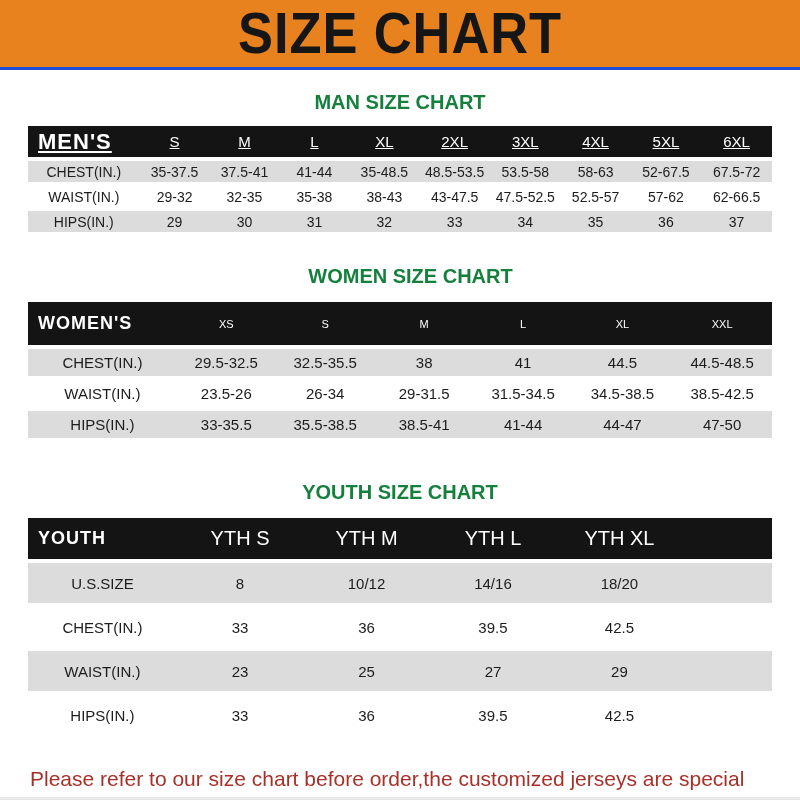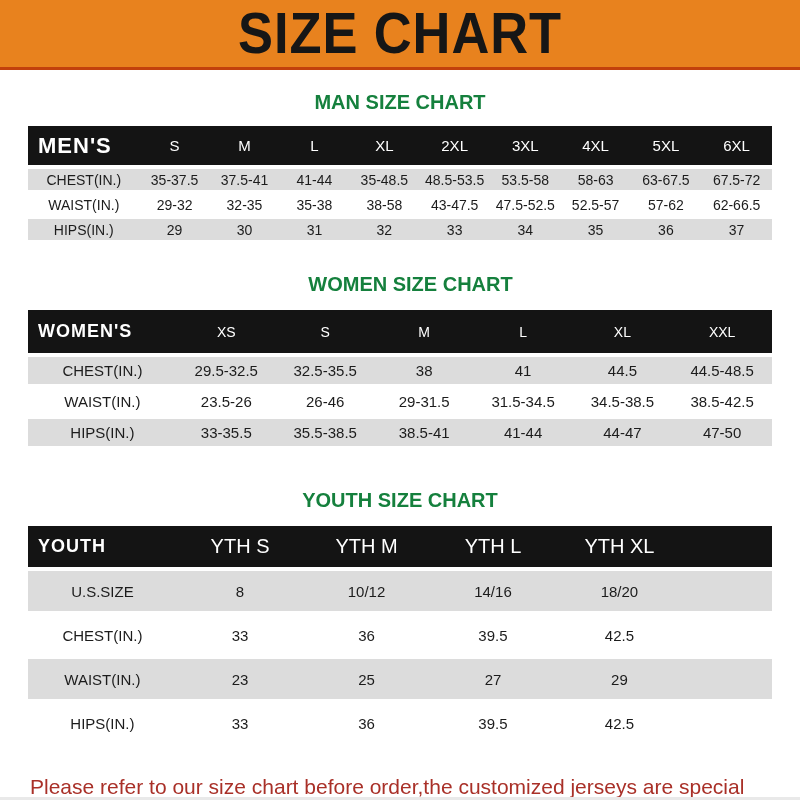--- a/index.html
+++ b/index.html
@@ -14,21 +14,21 @@
     overflow: hidden;
     position: relative;
   }
   
   .banner {
     height: 70px;
     background: var(--banner-orange, #E8821E);
     display: flex;
     align-items: center;
     justify-content: center;
-    border-bottom: 3px solid #c2410c;
+    border-bottom: 3px solid #1d4ed8;
     box-sizing: border-box;
   }
   .banner-title {
     display: inline-block;
     font-size: 57px;
     font-weight: 700;
     color: #161616;
     letter-spacing: 1px;
     transform: scaleX(0.92);
     line-height: 1;
@@ -68,25 +68,25 @@
     letter-spacing: 1px;
   }
   table.size-table td {
     text-align: center;
     color: #1c1c1c;
     padding: 0;
   }
   table.size-table tr.gray  td { background: var(--row-gray, #DCDCDC); }
   table.size-table tr.white td { background: #ffffff; }
   
-  .t-men th { height: 39px; font-size: 15px; }
+  .t-men th { height: 31px; font-size: 15px; text-decoration: underline; }
   .t-men th.corner { font-size: 22px; }
   .t-men td { height: 21px; font-size: 14px; }
   
-  .t-women th { height: 43px; font-size: 14px; }
+  .t-women th { height: 43px; font-size: 11px; }
   .t-women th.corner { font-size: 18px; }
   .t-women td { height: 27px; font-size: 15px; }
   
   .t-youth th { height: 41px; font-size: 20px; }
   .t-youth th.corner { font-size: 18px; letter-spacing: 3px; }
   .t-youth td { height: 40px; font-size: 15px; }
   
   .note {
     margin-top: 24px;
     padding-left: 30px;
@@ -141,29 +141,29 @@
       <tbody>
         <tr class="gray">
           <td>CHEST(IN.)</td>
           <td>35-37.5</td>
           <td>37.5-41</td>
           <td>41-44</td>
           <td>35-48.5</td>
           <td>48.5-53.5</td>
           <td>53.5-58</td>
           <td>58-63</td>
-          <td>63-67.5</td>
+          <td>52-67.5</td>
           <td>67.5-72</td>
         </tr>
         <tr class="white">
           <td>WAIST(IN.)</td>
           <td>29-32</td>
           <td>32-35</td>
           <td>35-38</td>
-          <td>38-58</td>
+          <td>38-43</td>
           <td>43-47.5</td>
           <td>47.5-52.5</td>
           <td>52.5-57</td>
           <td>57-62</td>
           <td>62-66.5</td>
         </tr>
         <tr class="gray">
           <td>HIPS(IN.)</td>
           <td>29</td>
           <td>30</td>
@@ -208,21 +208,21 @@
           <td>29.5-32.5</td>
           <td>32.5-35.5</td>
           <td>38</td>
           <td>41</td>
           <td>44.5</td>
           <td>44.5-48.5</td>
         </tr>
         <tr class="white">
           <td>WAIST(IN.)</td>
           <td>23.5-26</td>
-          <td>26-46</td>
+          <td>26-34</td>
           <td>29-31.5</td>
           <td>31.5-34.5</td>
           <td>34.5-38.5</td>
           <td>38.5-42.5</td>
         </tr>
         <tr class="gray">
           <td>HIPS(IN.)</td>
           <td>33-35.5</td>
           <td>35.5-38.5</td>
           <td>38.5-41</td>

